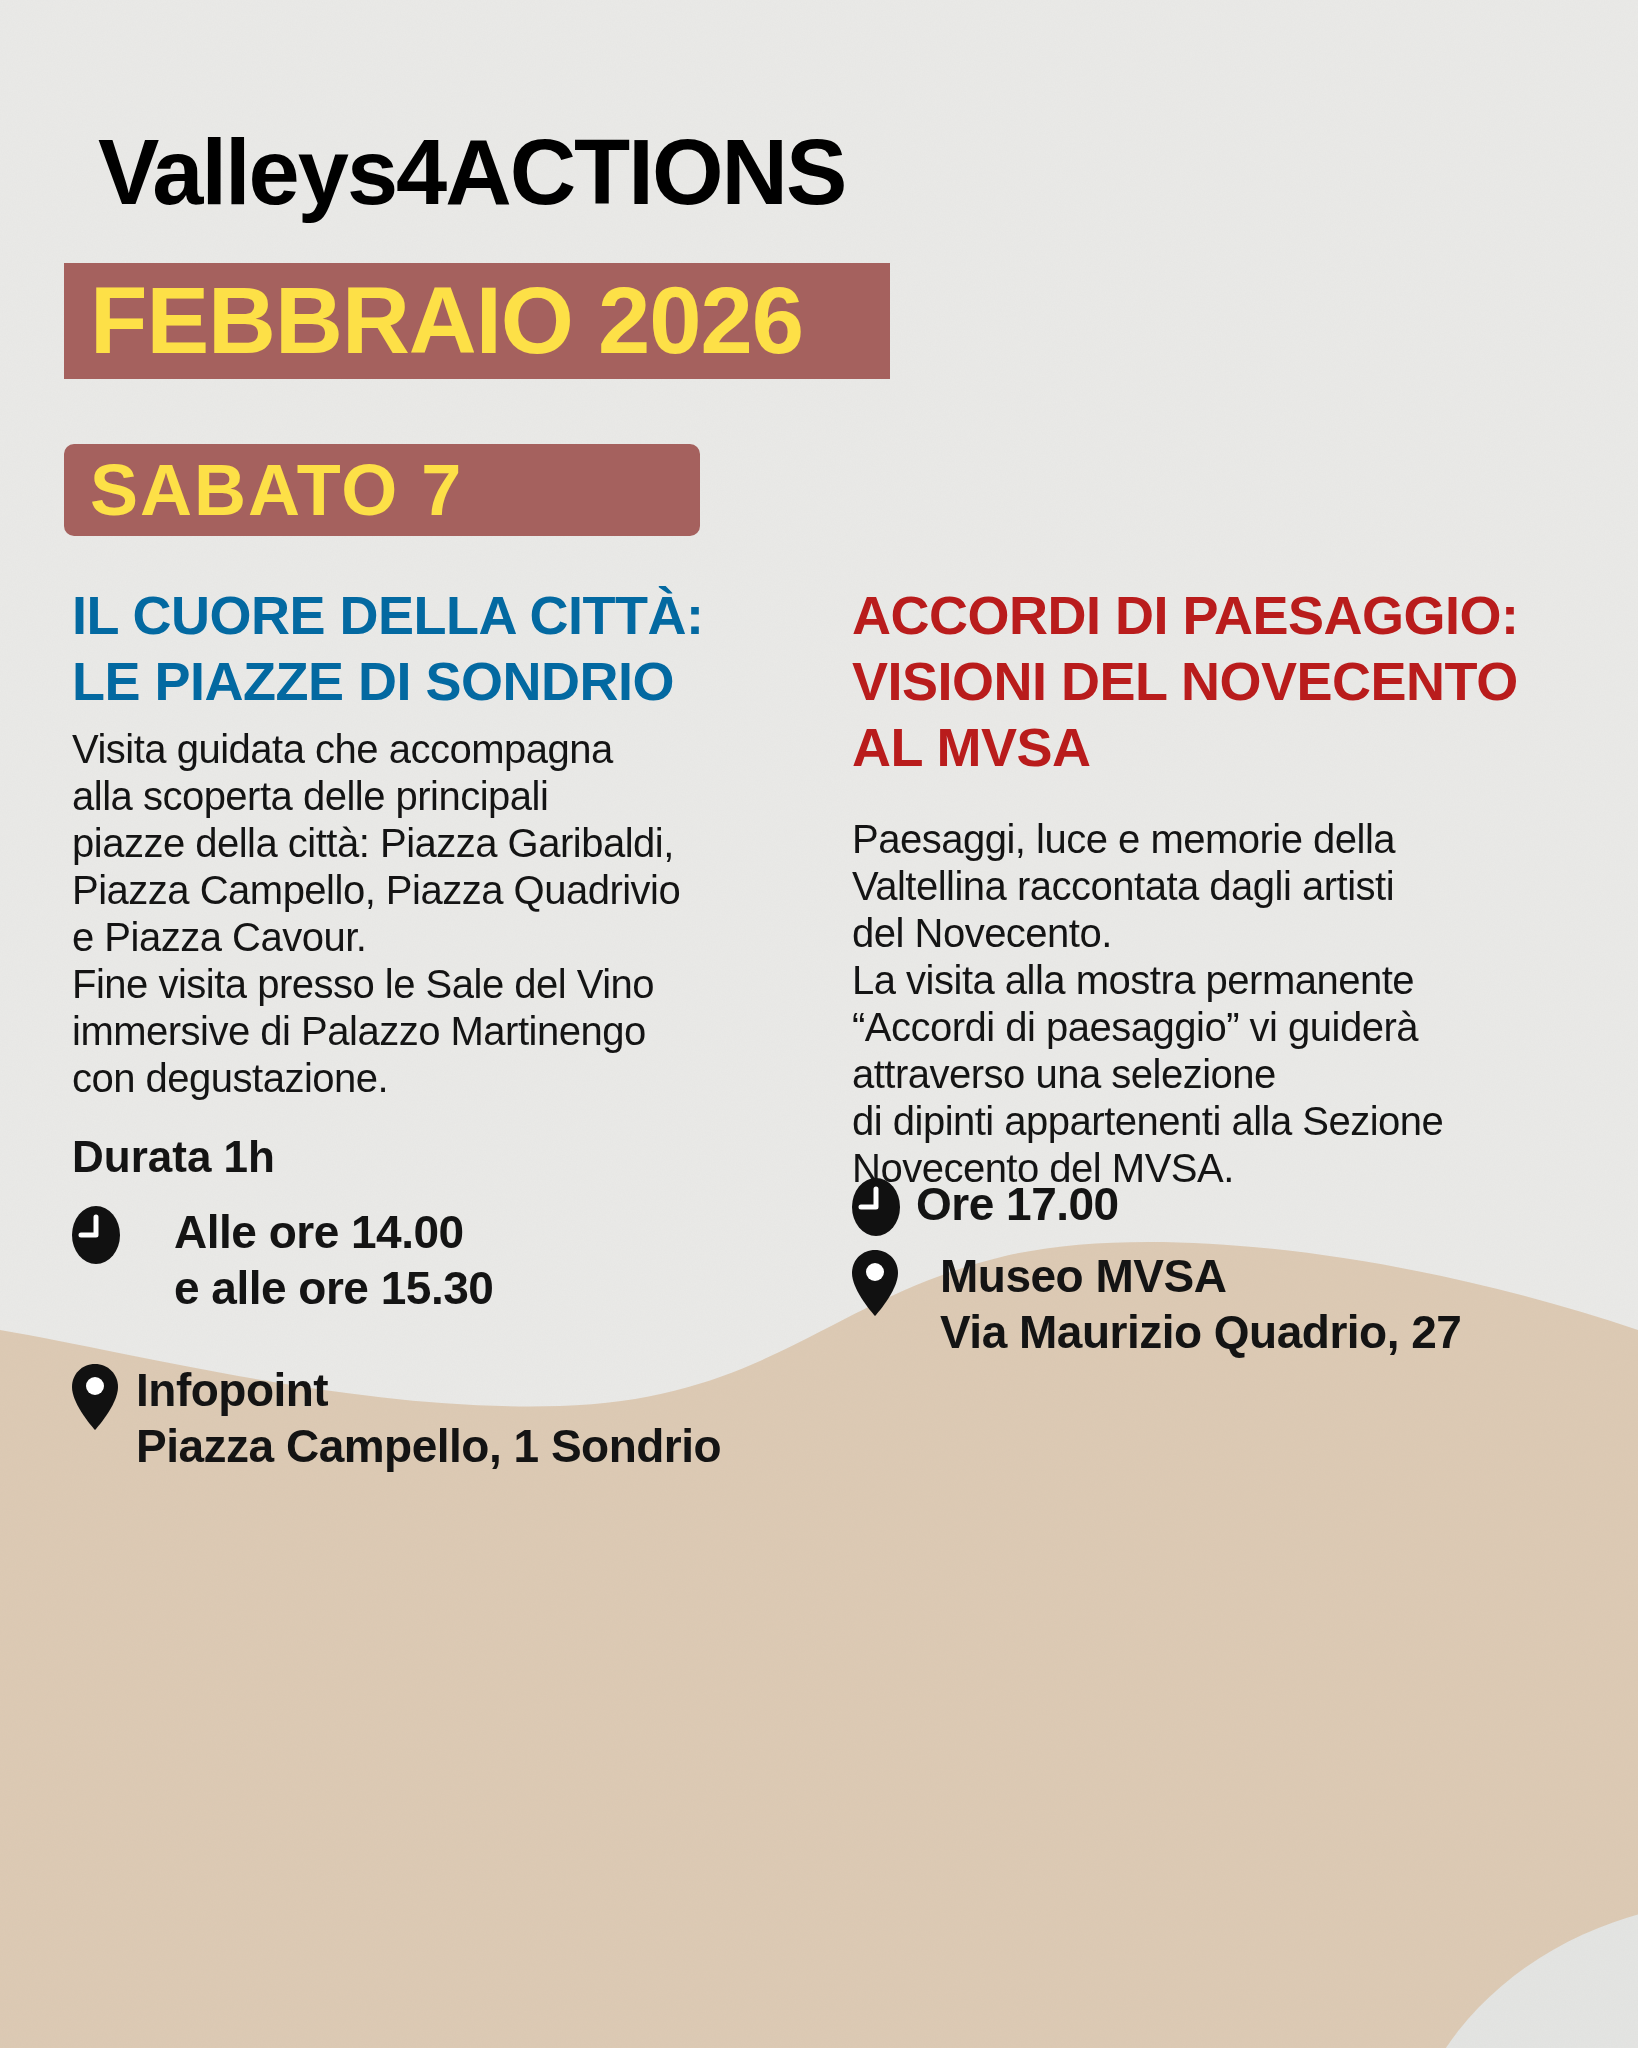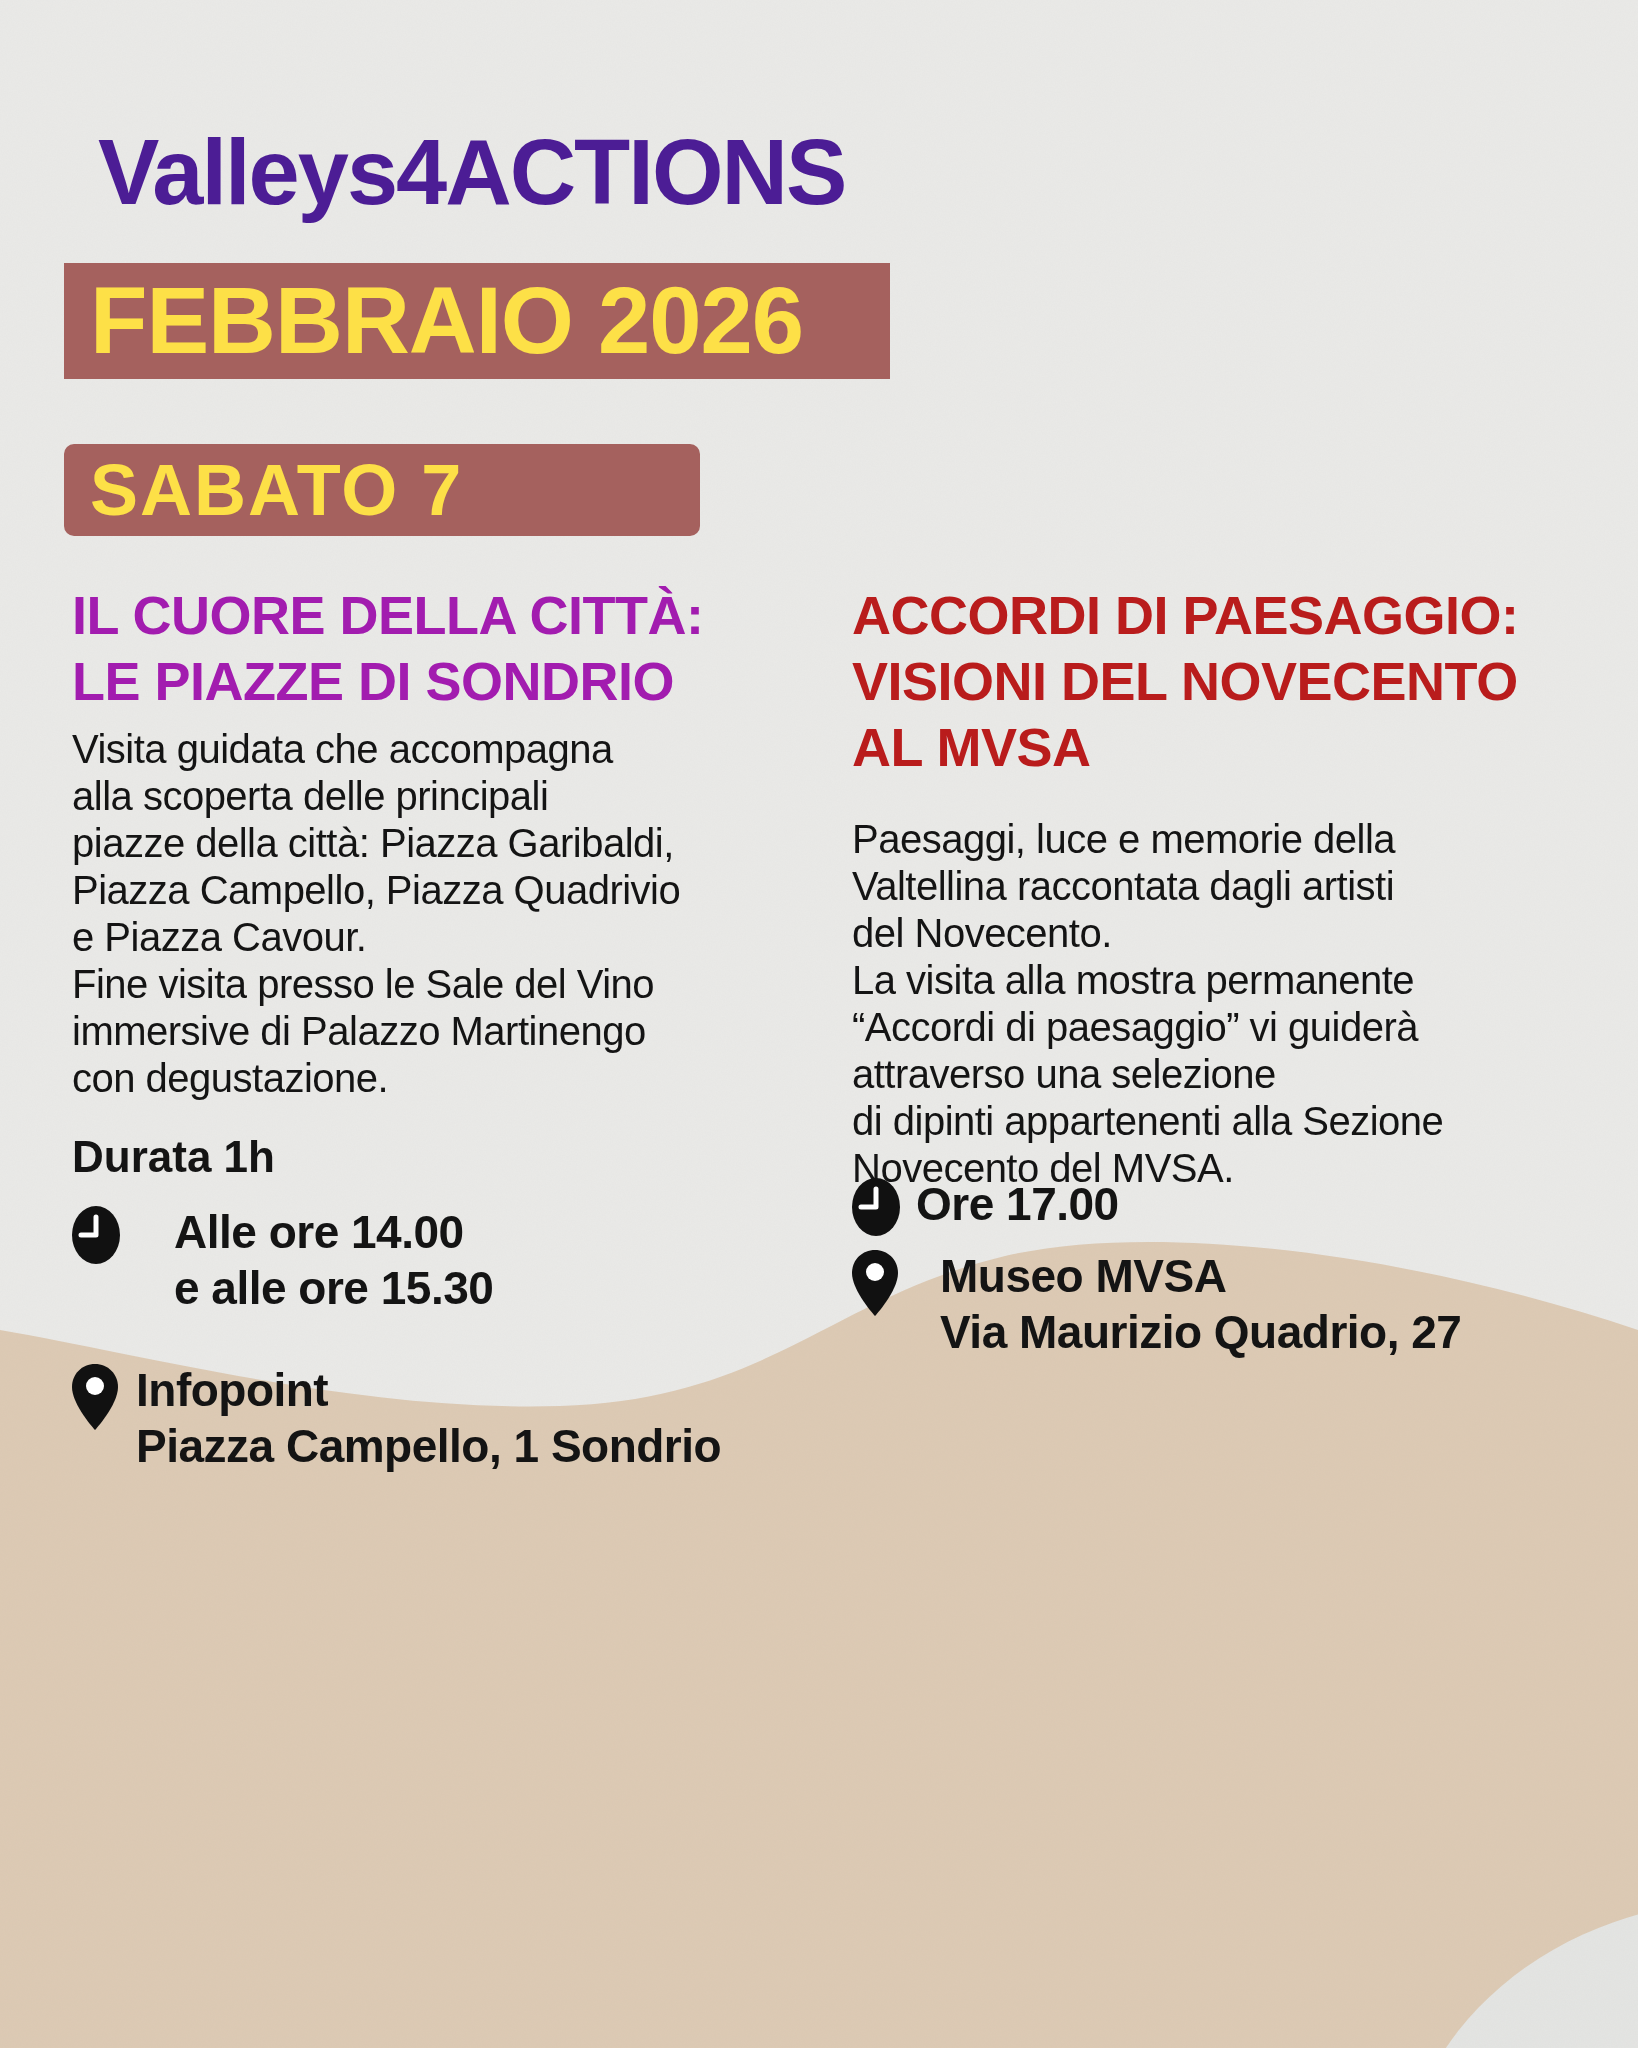--- a/index.html
+++ b/index.html
@@ -72,31 +72,31 @@
     <rect x="0" y="0" width="1638" height="2048" fill="#eaeae8"></rect>
     <path fill="#ddcab4" d="M0,1330
              C150,1356 360,1412 560,1406
              C770,1399 830,1298 1005,1256
              C1160,1220 1420,1256 1638,1330
              L1638,2048 L0,2048 Z"></path>
     <ellipse cx="1745" cy="2195" rx="345" ry="295" fill="#e4e5e3"></ellipse>
     <rect x="0" y="0" width="1638" height="2048" filter="url(#paperGrain)" opacity="0.5"></rect>
   </svg>
 
-  <div class="layer logo" style="color: #4c1d95;">Valleys4ACTIONS</div>
+  <div class="layer logo" style="color: #000000;">Valleys4ACTIONS</div>
 
   <div class="layer banner month" style="background-color: rgb(165, 97, 94);">
     <span>FEBBRAIO 2026</span>
   </div>
 
   <div class="layer banner day" style="background-color: rgb(165, 97, 94); border-radius: 10px;">
     <span>SABATO 7</span>
   </div>
 
-  <h2 class="layer event-title" id="title-left" style="color: #a21caf;">IL CUORE DELLA CITTÀ:
+  <h2 class="layer event-title" id="title-left" style="color: #0369a1;">IL CUORE DELLA CITTÀ:
 LE PIAZZE DI SONDRIO</h2>
 
   <p class="layer desc" id="desc-left">Visita guidata che accompagna
 alla scoperta delle principali
 piazze della città: Piazza Garibaldi,
 Piazza Campello, Piazza Quadrivio
 e Piazza Cavour.
 Fine visita presso le Sale del Vino
 immersive di Palazzo Martinengo
 con degustazione.</p>

